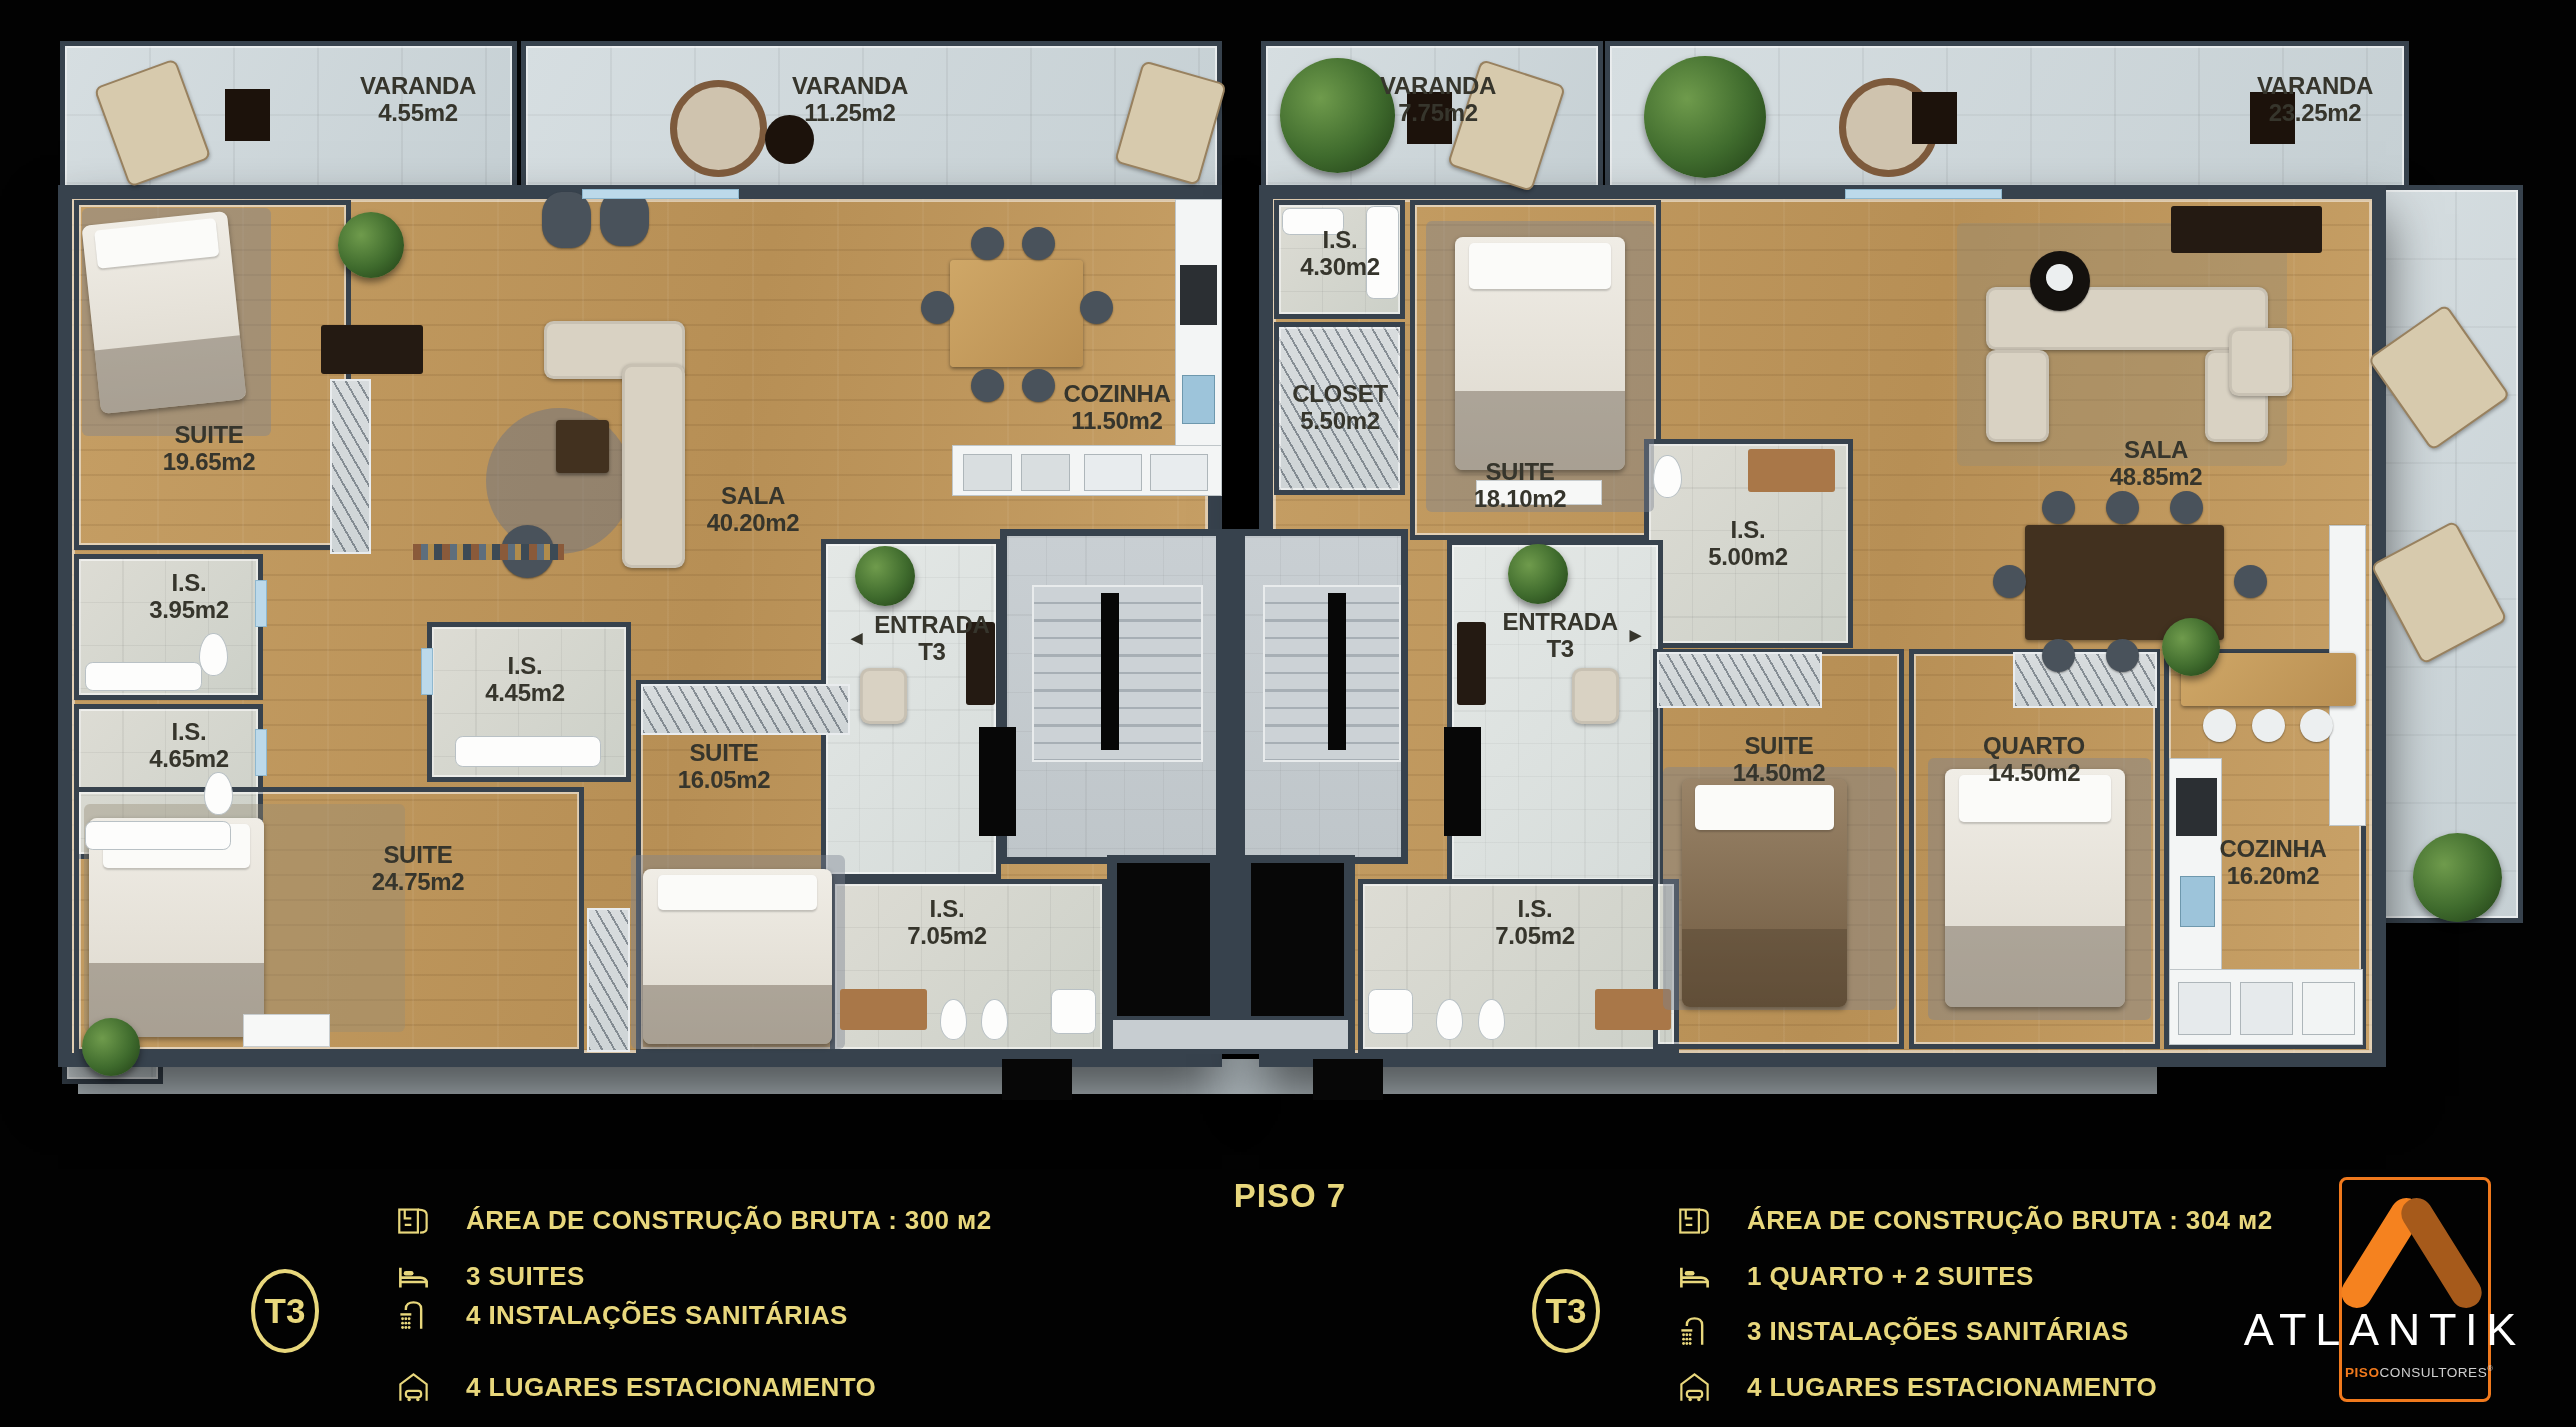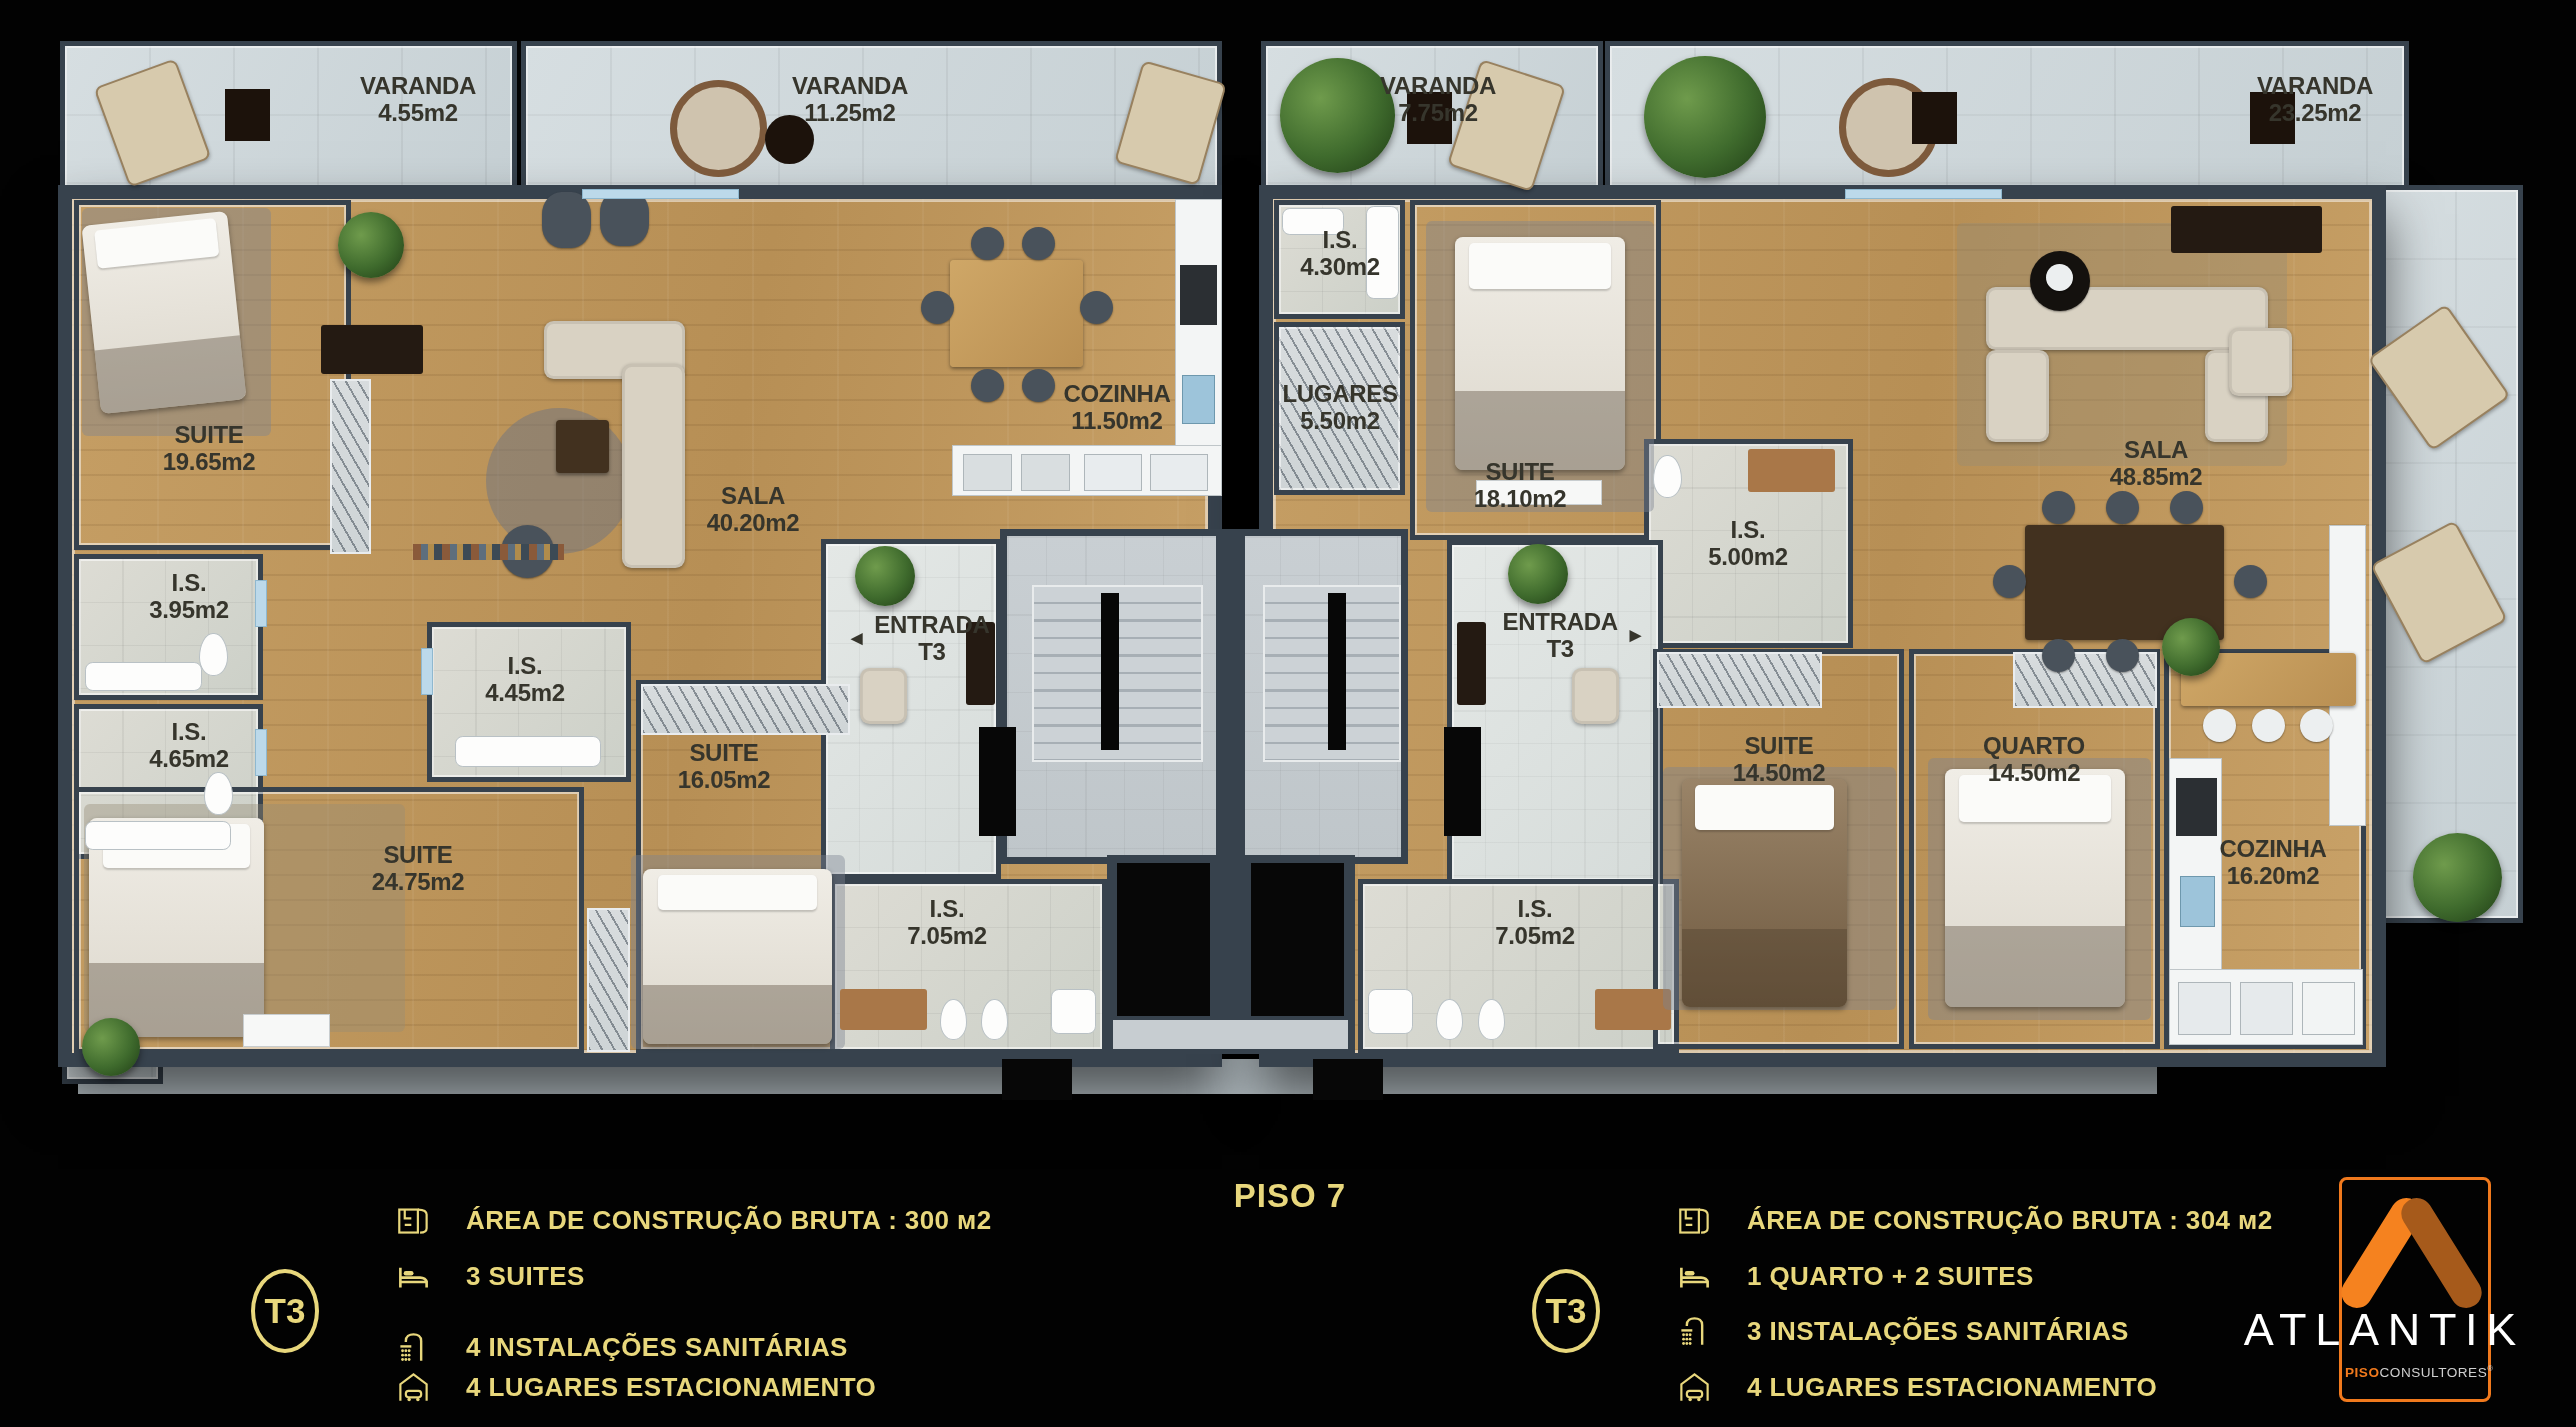--- a/index.html
+++ b/index.html
@@ -340,21 +340,21 @@
   </div>
   <div class="rlabel" style="left:947px;top:923px;">
     <span>I.S.</span>
     <span>7.05m2</span>
   </div>
   <div class="rlabel" style="left:1340px;top:254px;">
     <span>I.S.</span>
     <span>4.30m2</span>
   </div>
   <div class="rlabel" style="left:1340px;top:408px;">
-    <span>LUGARES</span>
+    <span>CLOSET</span>
     <span>5.50m2</span>
   </div>
   <div class="rlabel" style="left:1520px;top:486px;">
     <span>SUITE</span>
     <span>18.10m2</span>
   </div>
   <div class="rlabel" style="left:1748px;top:544px;">
     <span>I.S.</span>
     <span>5.00m2</span>
   </div>
@@ -402,21 +402,21 @@
   </div>
   <div class="lrow" style="left:396px;top:1259px;">
     <span class="licon">
       <svg viewBox="0 0 32 32" width="35" height="35" fill="none" stroke="#e8d77c" stroke-width="2.4">
           <path d="M4 8v18M4 21h24v5M4 17h18c3.3 0 6 1.8 6 4"></path>
           <rect x="7" y="11" width="9" height="4" rx="2" fill="#e8d77c" stroke="none"></rect>
         </svg>
     </span>
     <span class="ltext">3 SUITES</span>
   </div>
-  <div class="lrow" style="left:396px;top:1330px;">
+  <div class="lrow" style="left:396px;top:1298px;">
     <span class="licon">
       <svg viewBox="0 0 32 32" width="35" height="35" fill="none" stroke="#e8d77c" stroke-width="2.2">
           <path d="M23 28V10c0-4-3-6-7-6s-7 2-7 6v1"></path>
           <path d="M4 15h10"></path>
           <g fill="#e8d77c" stroke="none">
             <circle cx="6" cy="19" r="1.3"></circle>
             <circle cx="9" cy="19" r="1.3"></circle>
             <circle cx="12" cy="19" r="1.3"></circle>
             <circle cx="6" cy="23" r="1.3"></circle>
             <circle cx="9" cy="23" r="1.3"></circle>

